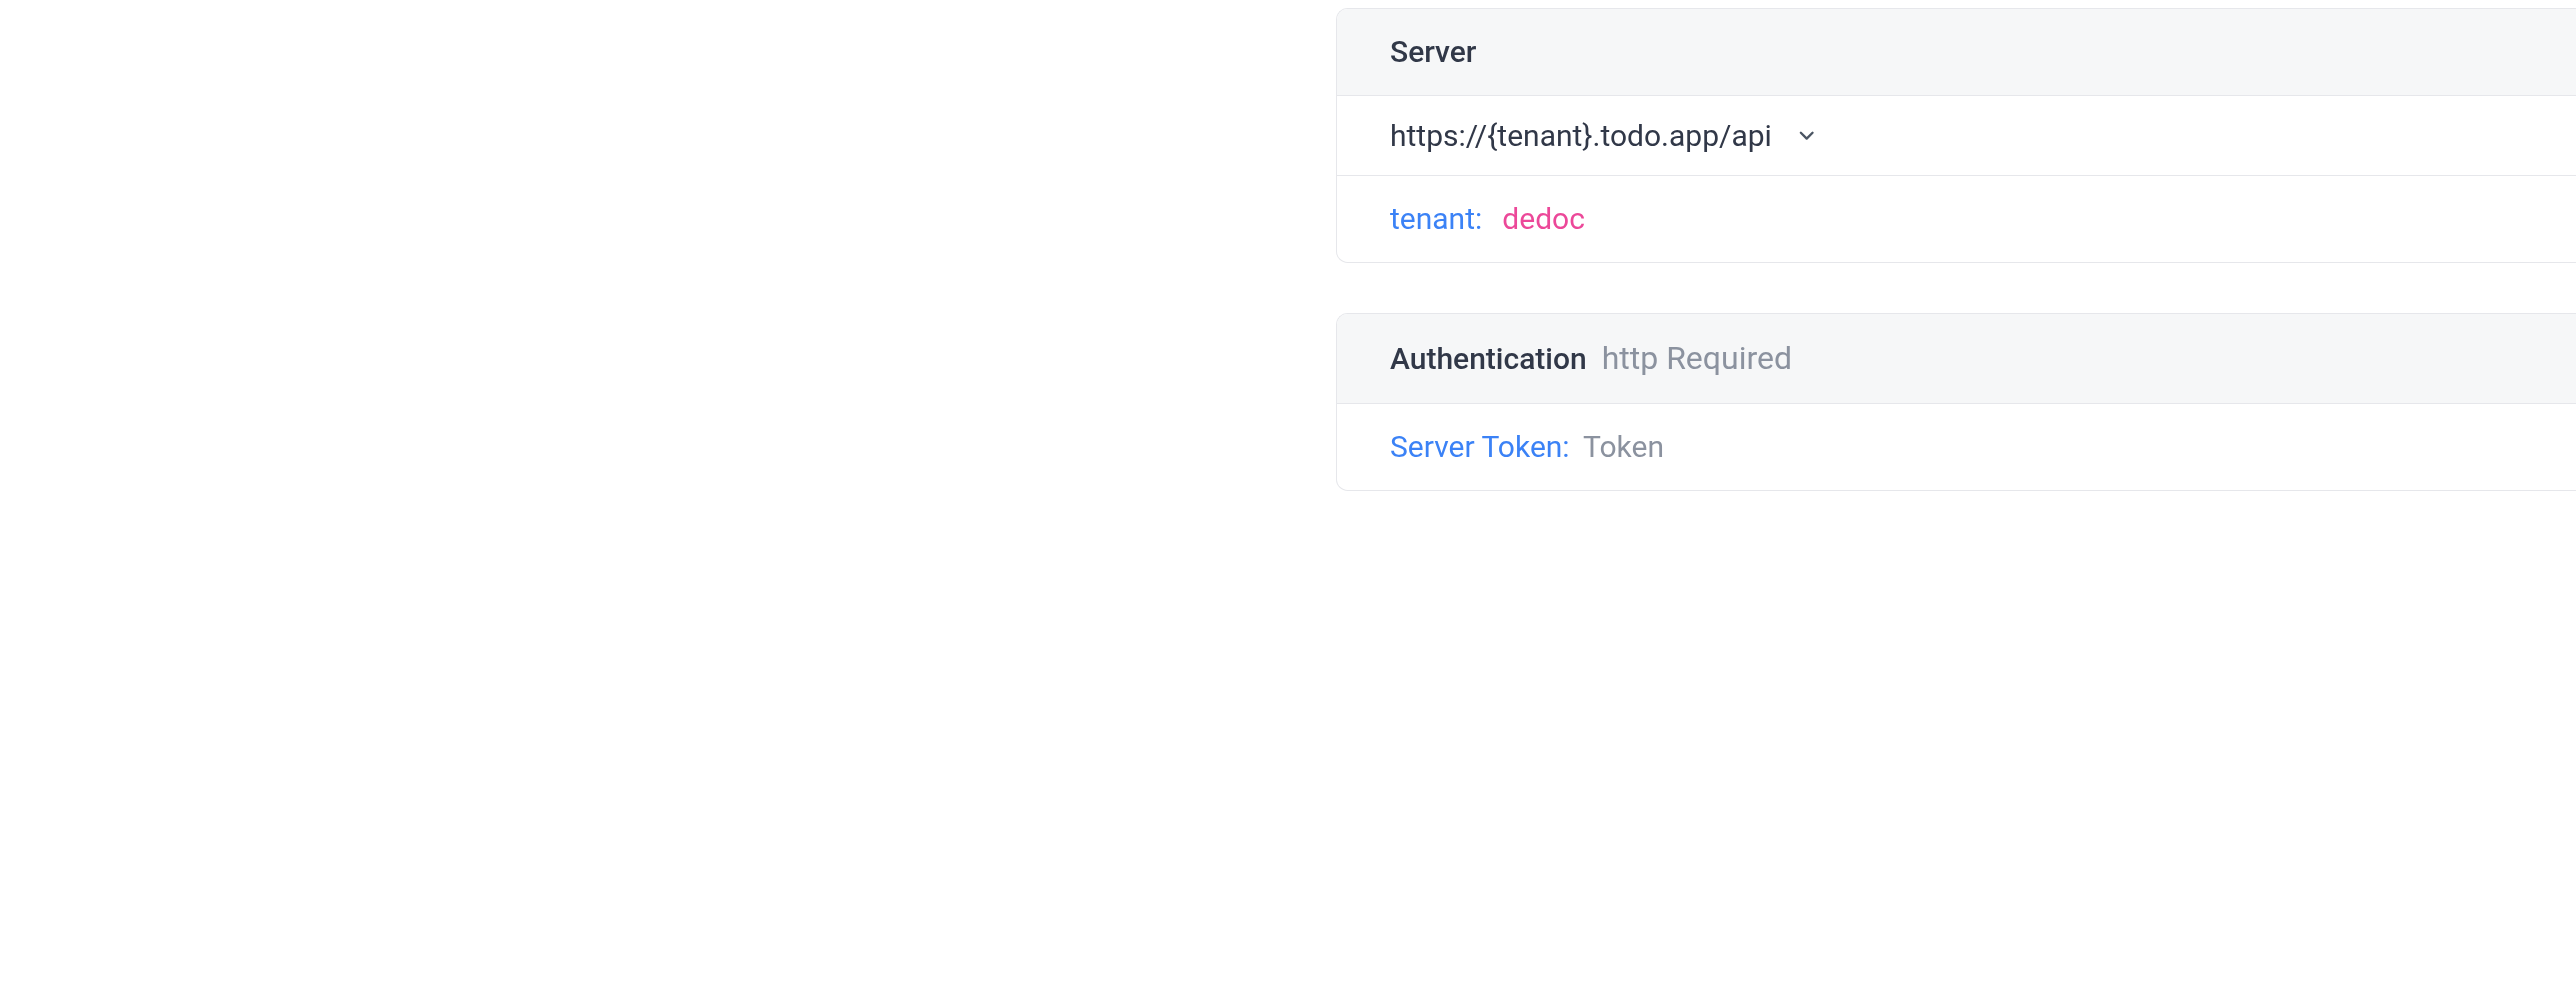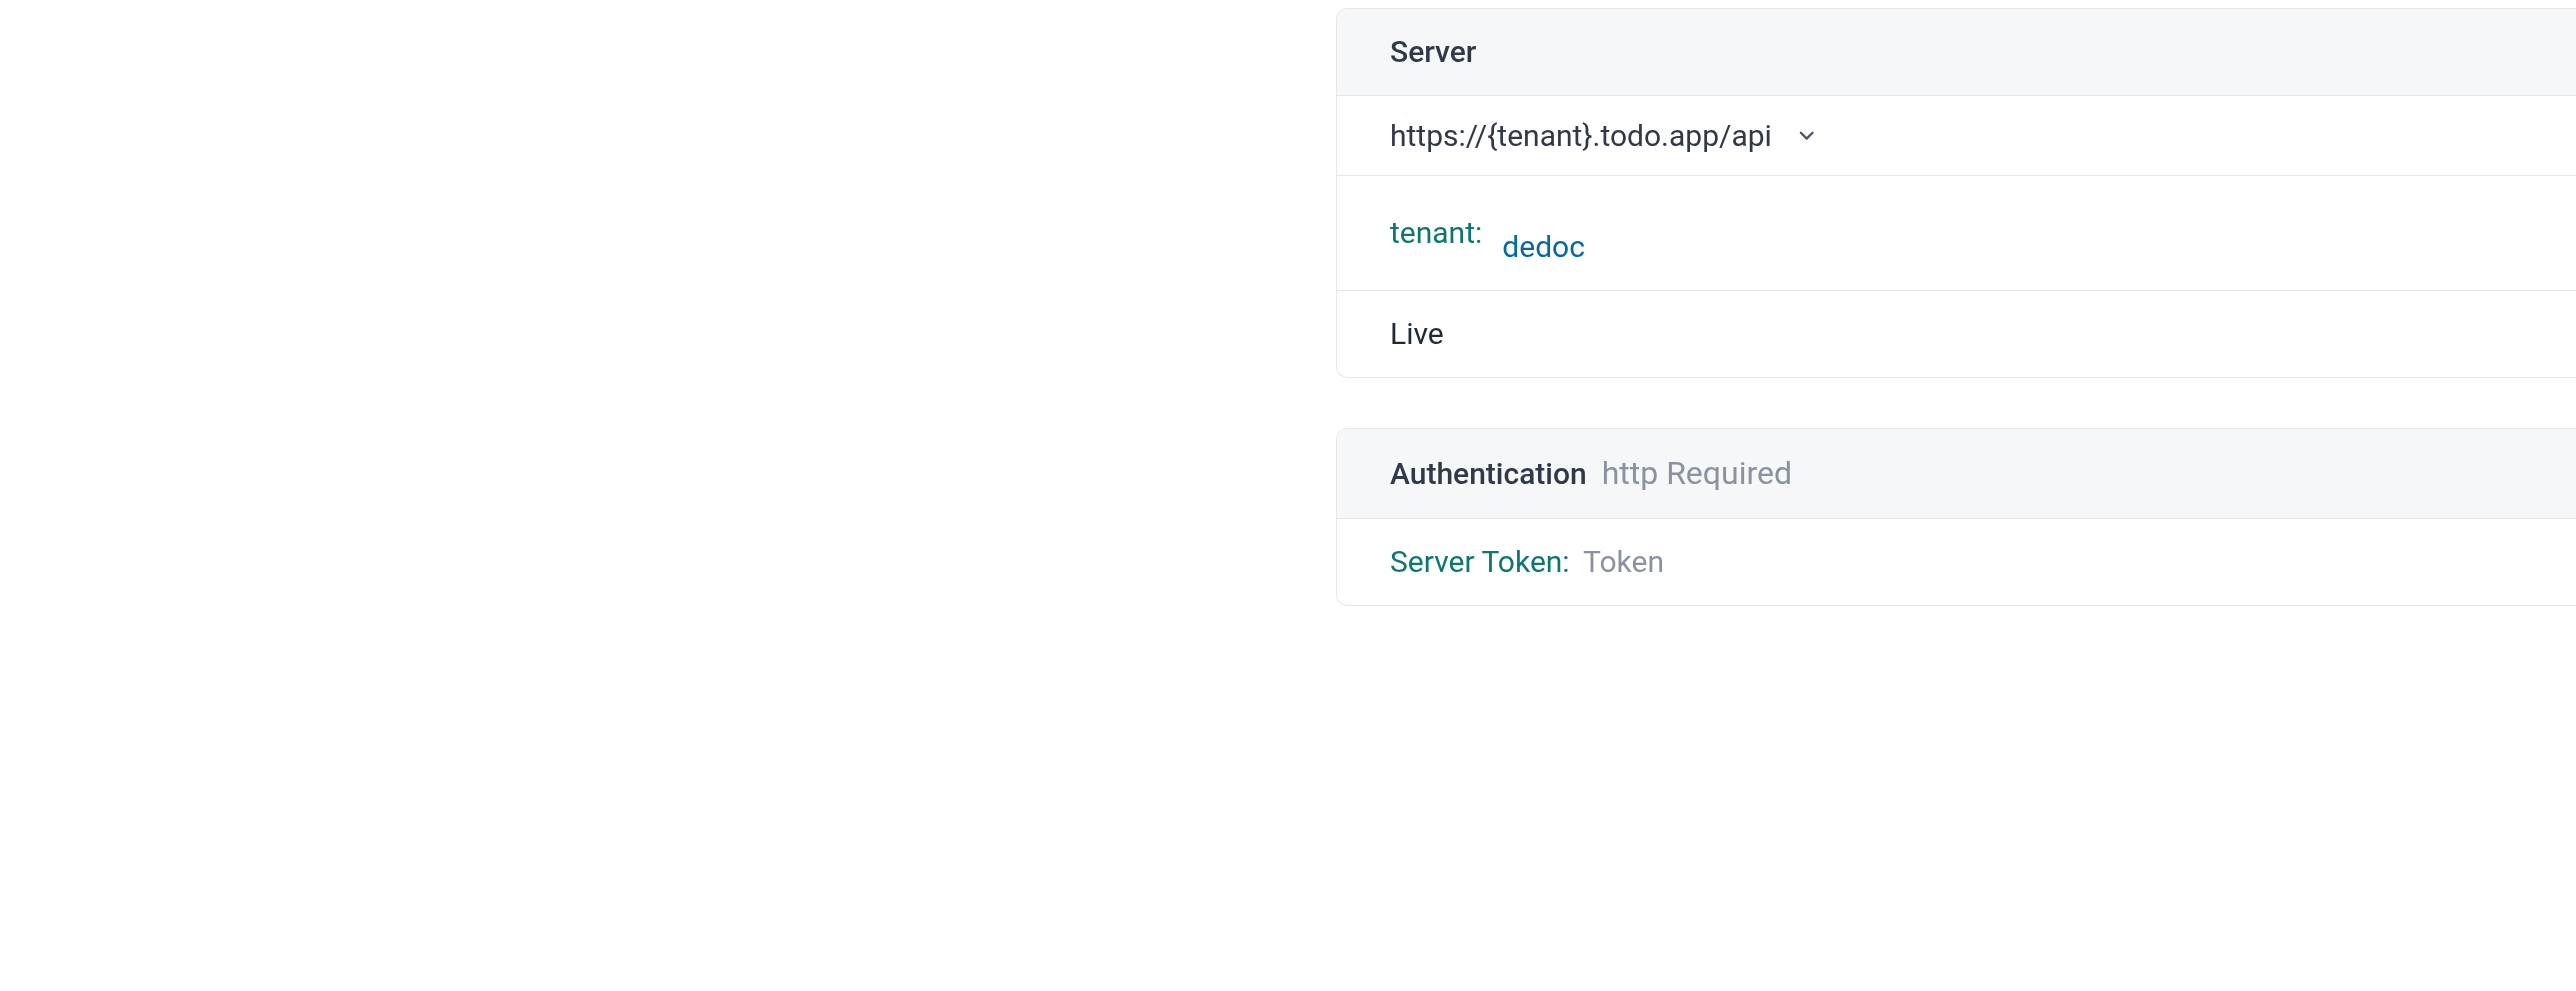--- a/index.html
+++ b/index.html
@@ -76,22 +76,22 @@
 
     .server-select {
       display: flex;
       align-items: center;
       gap: 23.4px;
       cursor: pointer;
       color: #313848;
     }
     .server-select svg { flex: 0 0 auto; }
 
-    .kv-label { color: #0f766e; }
-    .kv-value { color: #0369a1; margin-top: 28px; }
+    .kv-label { color: #3b82f6; }
+    .kv-value { color: #ec4899; }
     .token-input {
       border: none;
       outline: none;
       font: inherit;
       color: #313848;
       flex: 1;
       background: transparent;
     }
     .token-input::placeholder { color: #8b929f; }
   </style>
@@ -128,23 +128,20 @@
               <polyline points="6 9 12 15 18 9"></polyline>
             </svg>
         </div>
       </div>
 
       <div class="row">
         <span class="kv-label">tenant:</span>
         <span class="kv-value" style="margin-left:6.7px;">dedoc</span>
       </div>
 
-      <div class="row">
-        <span>Live</span>
-      </div>
     </div>
 
     <div class="panel" style="margin-bottom:4px;">
       <div class="header">
         <span>Authentication</span>
         <span class="sub">http Required</span>
       </div>
       <div class="row">
         <span class="kv-label">Server Token:</span>
         <input type="text" class="token-input" placeholder="Token" style="">

